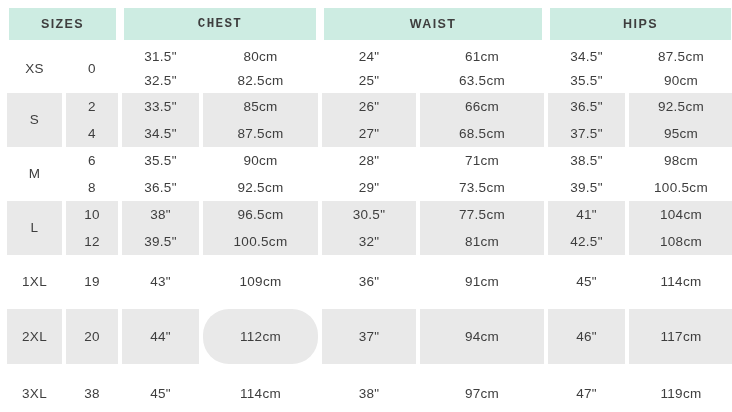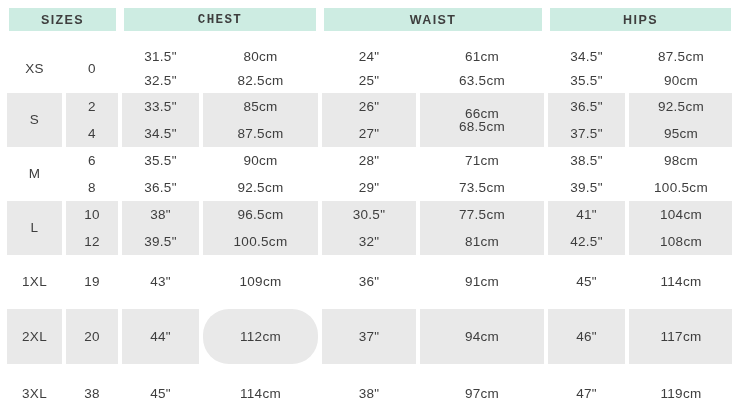--- a/index.html
+++ b/index.html
@@ -17,21 +17,21 @@
     color: var(--text, #3e3e3e);
   }
   .grid {
     display: grid;
     grid-template-columns: 55px 52px 77px 115px 94px 124px 77px 104px;
     grid-template-rows: 36px 49px 54px 54px 54px 54px 55px 60px;
     column-gap: 4px;
     padding: 8px 0 0 7px;
   }
   .hcell {
-    height: 23px;
+    height: 32px;
     align-self: start;
     margin: 0 2px;
     background: var(--header-bg, #cdece2);
     display: flex;
     align-items: center;
     justify-content: center;
     font-size: 12.5px;
     font-weight: 700;
     letter-spacing: 1.4px;
     text-transform: uppercase;
@@ -109,21 +109,21 @@
         <span>34.5"</span>
       </div>
       <div class="cell shaded" style="grid-area: 3 / 4;">
         <span>85cm</span>
         <span>87.5cm</span>
       </div>
       <div class="cell shaded" style="grid-area: 3 / 5;">
         <span>26"</span>
         <span>27"</span>
       </div>
-      <div class="cell shaded" style="grid-area: 3 / 6; justify-content: center;">
+      <div class="cell shaded" style="grid-area: 3 / 6;">
         <span>66cm</span>
         <span>68.5cm</span>
       </div>
       <div class="cell shaded" style="grid-area: 3 / 7;">
         <span>36.5"</span>
         <span>37.5"</span>
       </div>
       <div class="cell shaded" style="grid-area: 3 / 8;">
         <span>92.5cm</span>
         <span>95cm</span>

